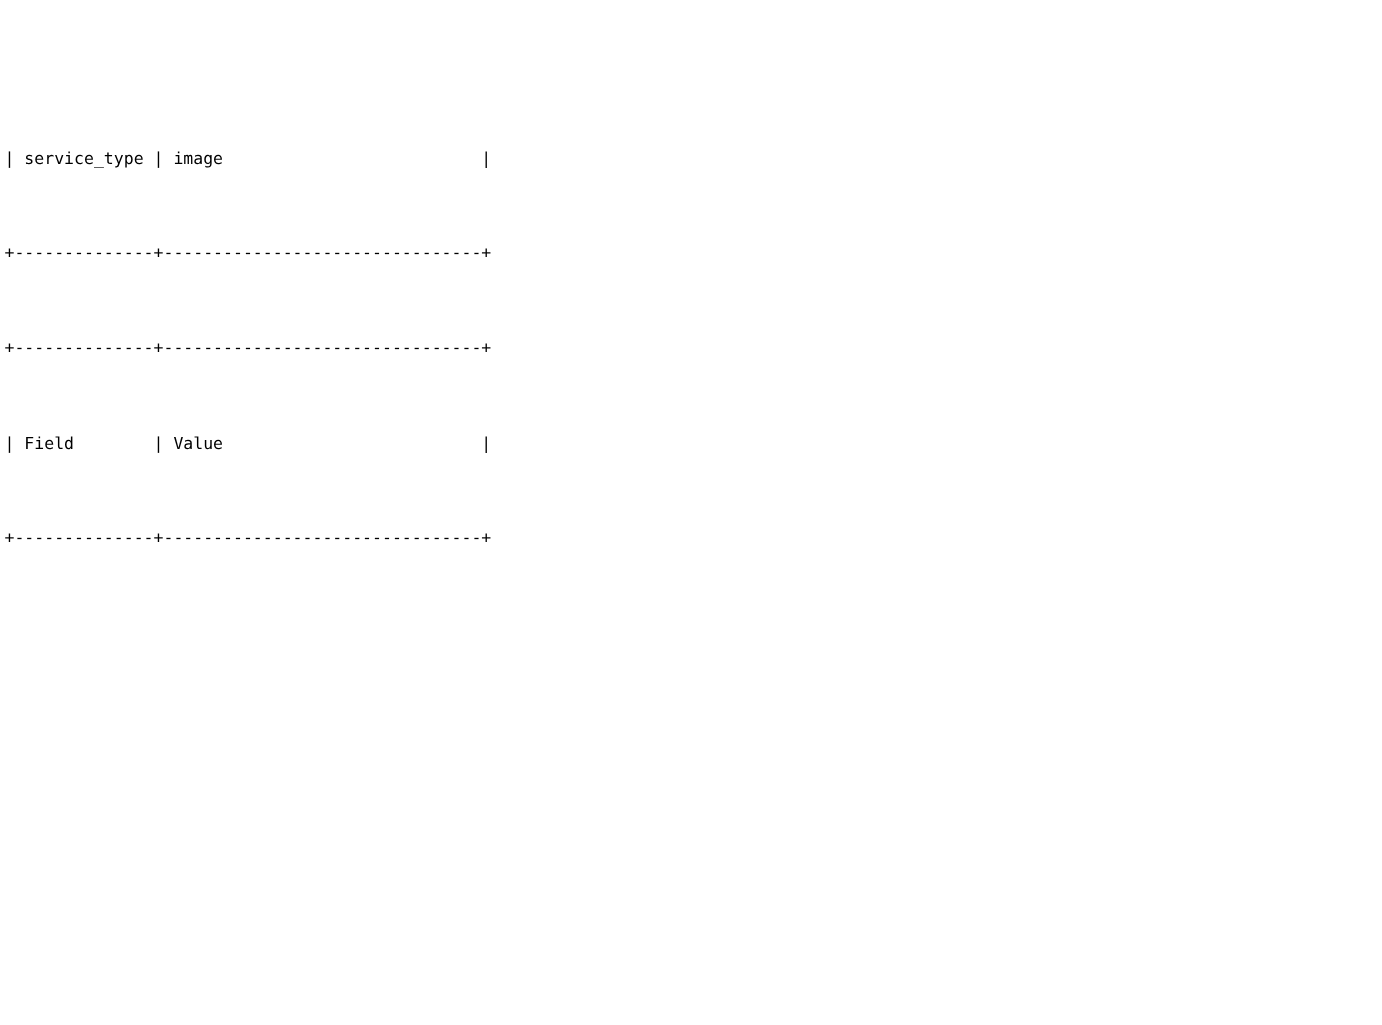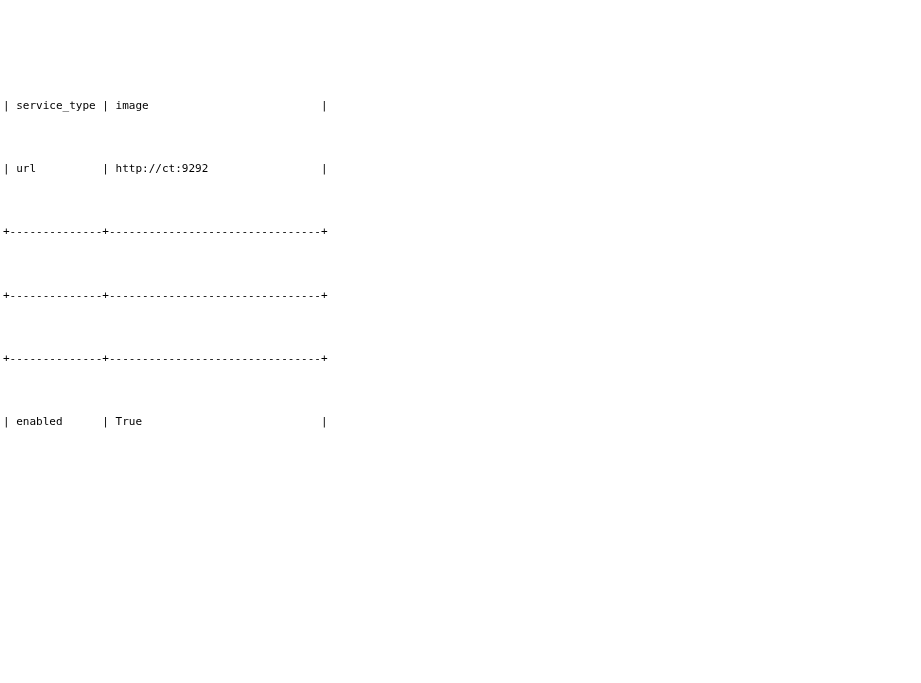--- a/index.html
+++ b/index.html
@@ -34,25 +34,24 @@
     display: block;
   }
 </style>
 </head>
 <body>
 
 <div id="terminal">
   <div id="screen">
 
     <span class="line">| service_type | image                          |</span>
-    <span class="line">| url          | http://ct:9292                 |</span>
     <span class="line">+--------------+--------------------------------+</span>
     <span class="line">+--------------+--------------------------------+</span>
+    <span class="line">| Field        | Value                          |</span>
     <span class="line">+--------------+--------------------------------+</span>
-    <span class="line">| enabled      | True                           |</span>
     
     
     
     
     
     
     
     
     
     

